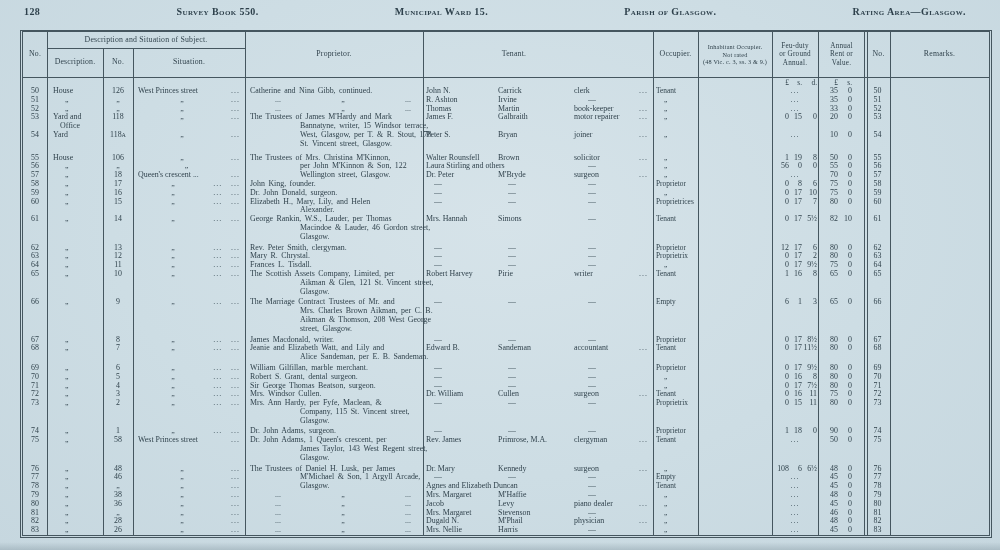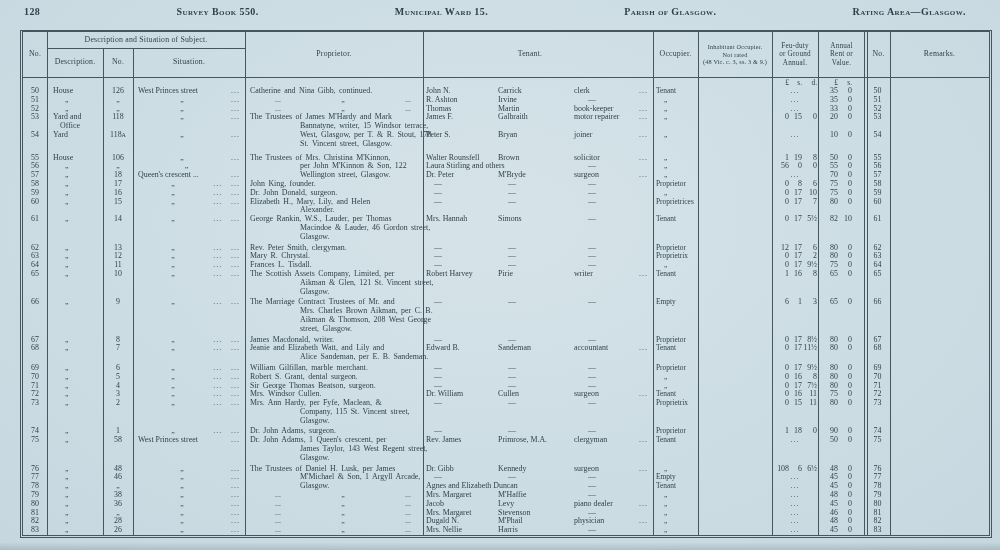--- a/index.html
+++ b/index.html
@@ -95,21 +95,21 @@
   </div>
 
   <div class="thead">
     <div class="hl" style="left:24px;top:16px;width:198px"></div>
     <div class="hc" style="left:0;top:0;width:24px;height:45px">No.</div>
     <div class="hc" style="left:24px;top:0;width:198px;height:16px">Description and Situation of Subject.</div>
     <div class="hc" style="left:24px;top:16px;width:56px;height:29px">Description.</div>
     <div class="hc" style="left:80px;top:16px;width:30px;height:29px">No.</div>
     <div class="hc" style="left:222px;top:0;width:178px;height:45px">Proprietor.</div>
     <div class="hc" style="left:110px;top:16px;width:112px;height:29px">Situation.</div>
-    <div class="hc" style="left:392px;top:0;width:230px;height:45px">Tenant.</div>
+    <div class="hc" style="left:376px;top:0;width:230px;height:45px">Tenant.</div>
     <div class="hc" style="left:630px;top:0;width:45px;height:45px">Occupier.</div>
     <div class="hc small-h" style="left:675px;top:0;width:74px;height:45px">Inhabitant Occupier.
 Not rated
 (48 Vic. c. 3, ss. 3 &amp; 9.)</div>
     <div class="hc mid-h" style="left:749px;top:0;width:46px;height:45px">Feu-duty
 or Ground
 Annual.</div>
     <div class="hc mid-h" style="left:795px;top:0;width:47px;height:45px">Annual
 Rent or
 Value.</div>
@@ -1112,21 +1112,21 @@
       <div class="gap" style="height: 2px;"></div>
       <div class="tr">
         <div class="c cc">76</div>
         <div class="c cd dit">„</div>
         <div class="c cc sc2">48</div>
         <div class="c cs">
           <div class="sm dit2">„</div>
           <div class="dt">...</div>
         </div>
         <div class="c cp">The Trustees of Daniel H. Lusk, per James</div>
-        <div class="c ct">Dr. Gibb</div>
+        <div class="c ct">Dr. Mary</div>
         <div class="c ct">Kennedy</div>
         <div class="c ct3">
           <div>surgeon</div>
           <div class="dt">...</div>
         </div>
         <div class="c co dit3">„</div>
         <div class="c ci"></div>
         <div class="c cf">
           <span class="mp" style="width: 17px;">108</span>
           <span class="mp" style="width: 13px;">6</span>

